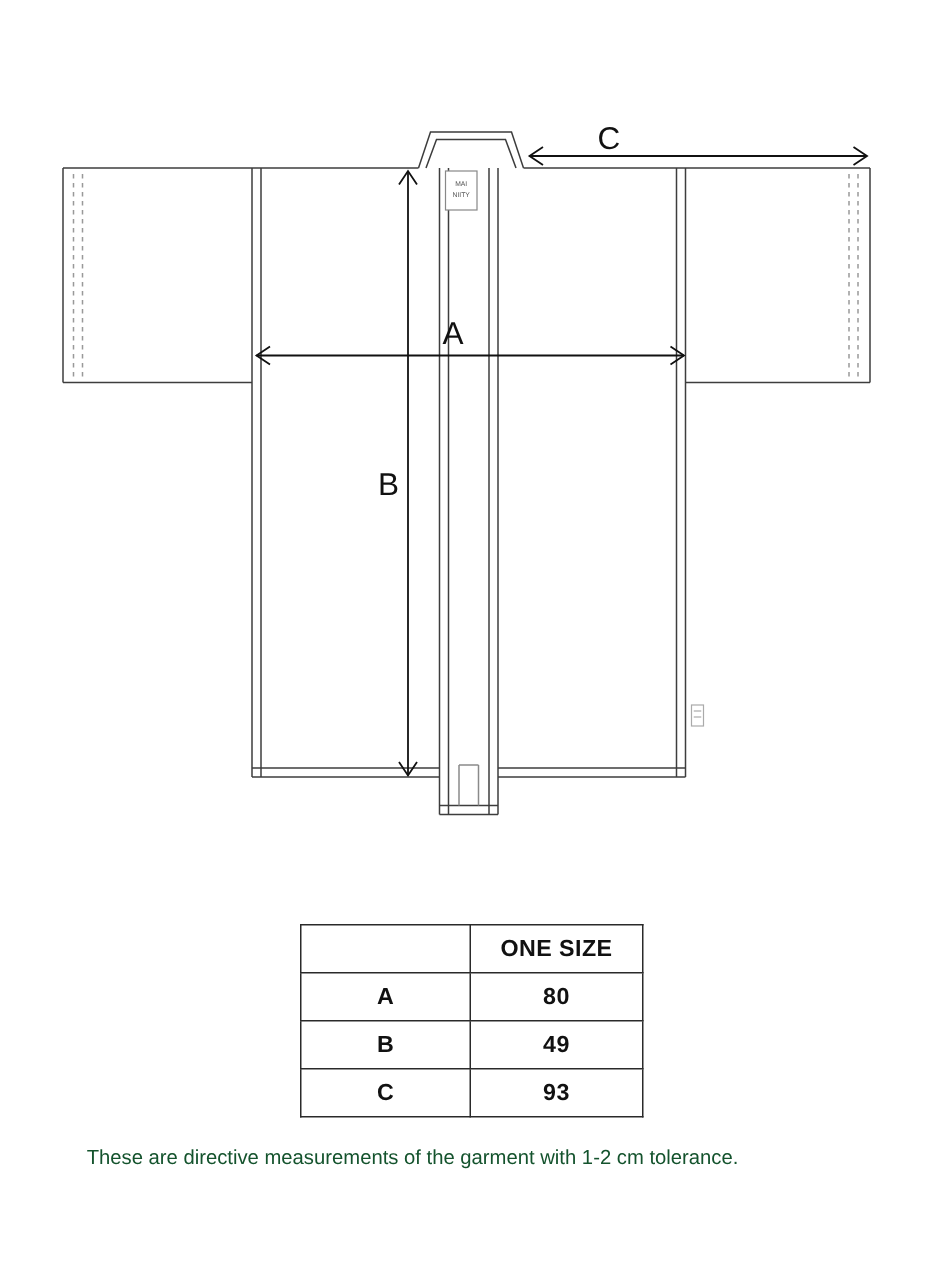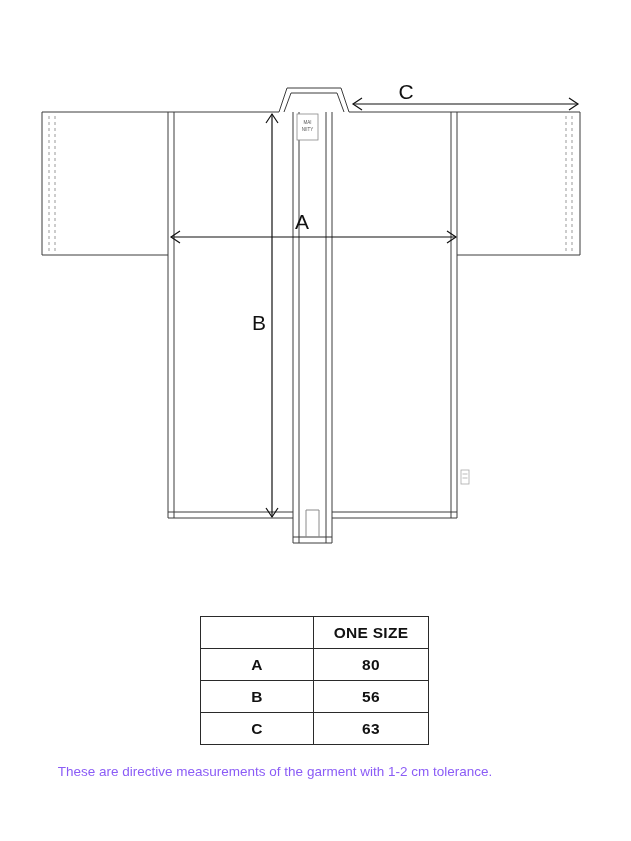--- a/index.html
+++ b/index.html
@@ -41,21 +41,21 @@
   }
   td.col-label{width:112px;}
   td.col-size{width:114px;}
   .footer{
     position:absolute;
     top:762px;left:0;
     width:550px;
     text-align:center;
     font-size:13.5px;
     line-height:20px;
-    color:#8b5cf6;
+    color:#14532d;
   }
   .footer p{margin:0;}
 </style>
 </head>
 <body>
 
 <div class="page">
 
   <svg class="garment-svg" width="631" height="570" viewBox="0 0 631 570">
 
@@ -155,25 +155,25 @@
       <tr>
         <td class="col-label"></td>
         <td class="col-size">ONE SIZE</td>
       </tr>
       <tr>
         <td class="col-label">A</td>
         <td class="col-size">80</td>
       </tr>
       <tr>
         <td class="col-label">B</td>
-        <td class="col-size">56</td>
+        <td class="col-size">49</td>
       </tr>
       <tr>
         <td class="col-label">C</td>
-        <td class="col-size">63</td>
+        <td class="col-size">93</td>
       </tr>
     </tbody>
   </table>
 
   <div class="footer">
     <p>These are directive measurements of the garment with 1-2 cm tolerance.</p>
   </div>
 
 </div>
 

